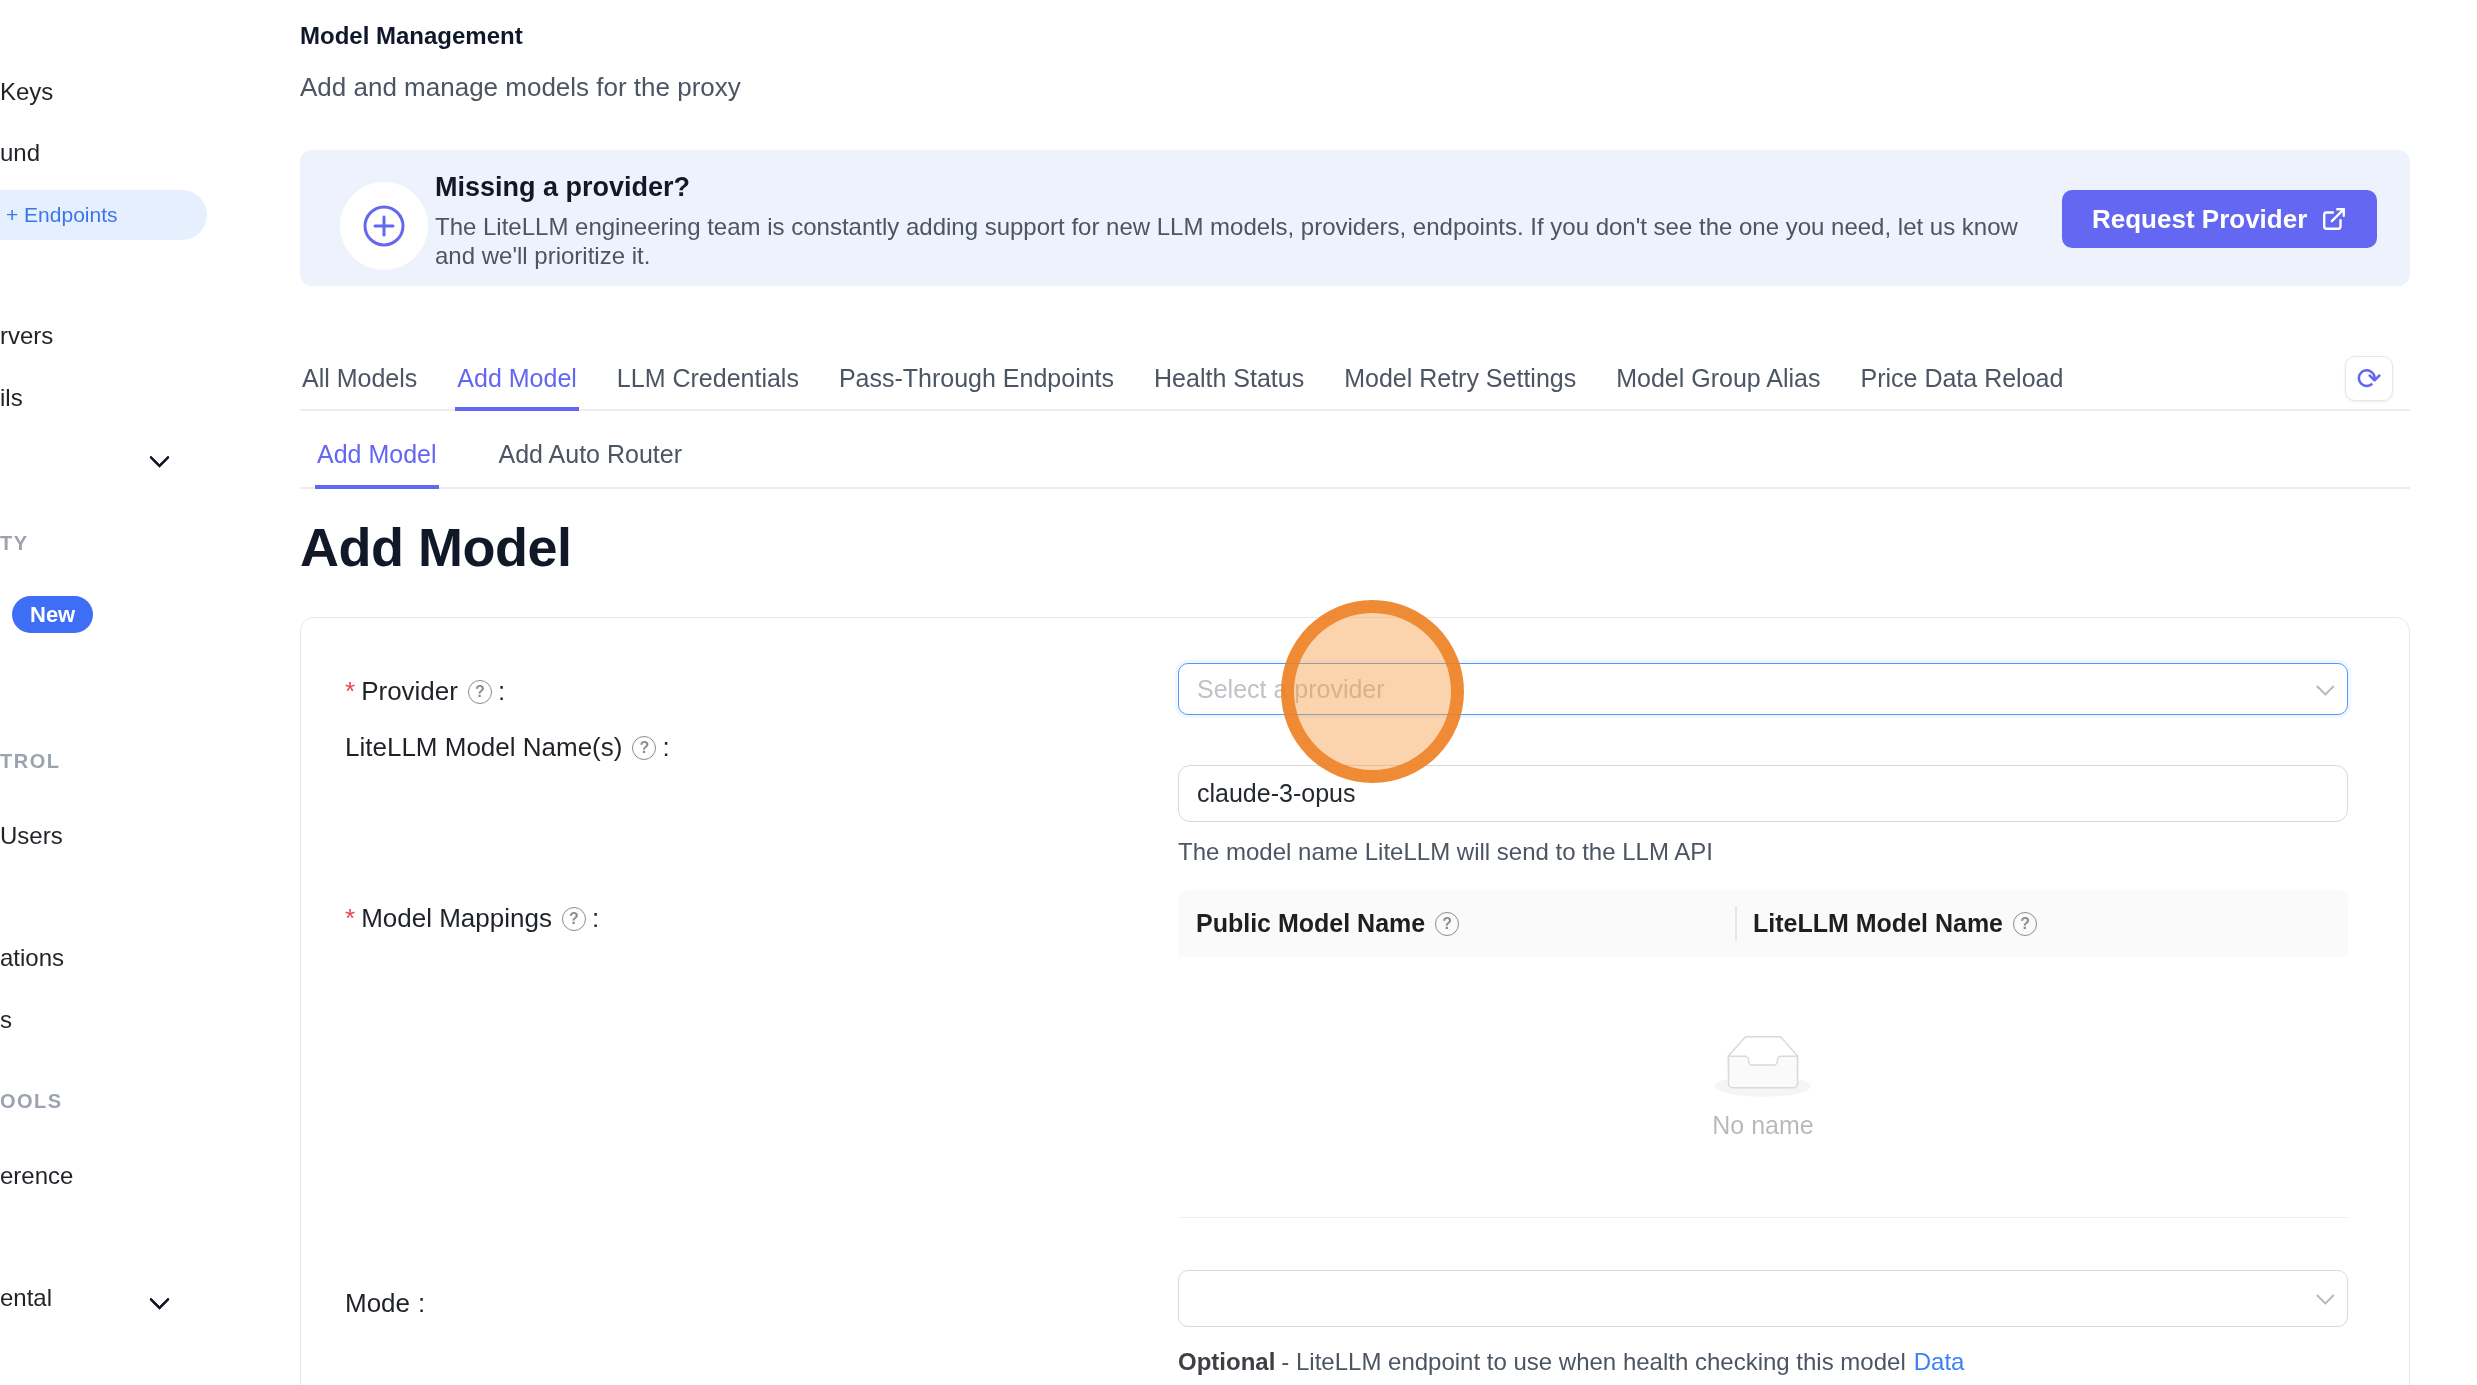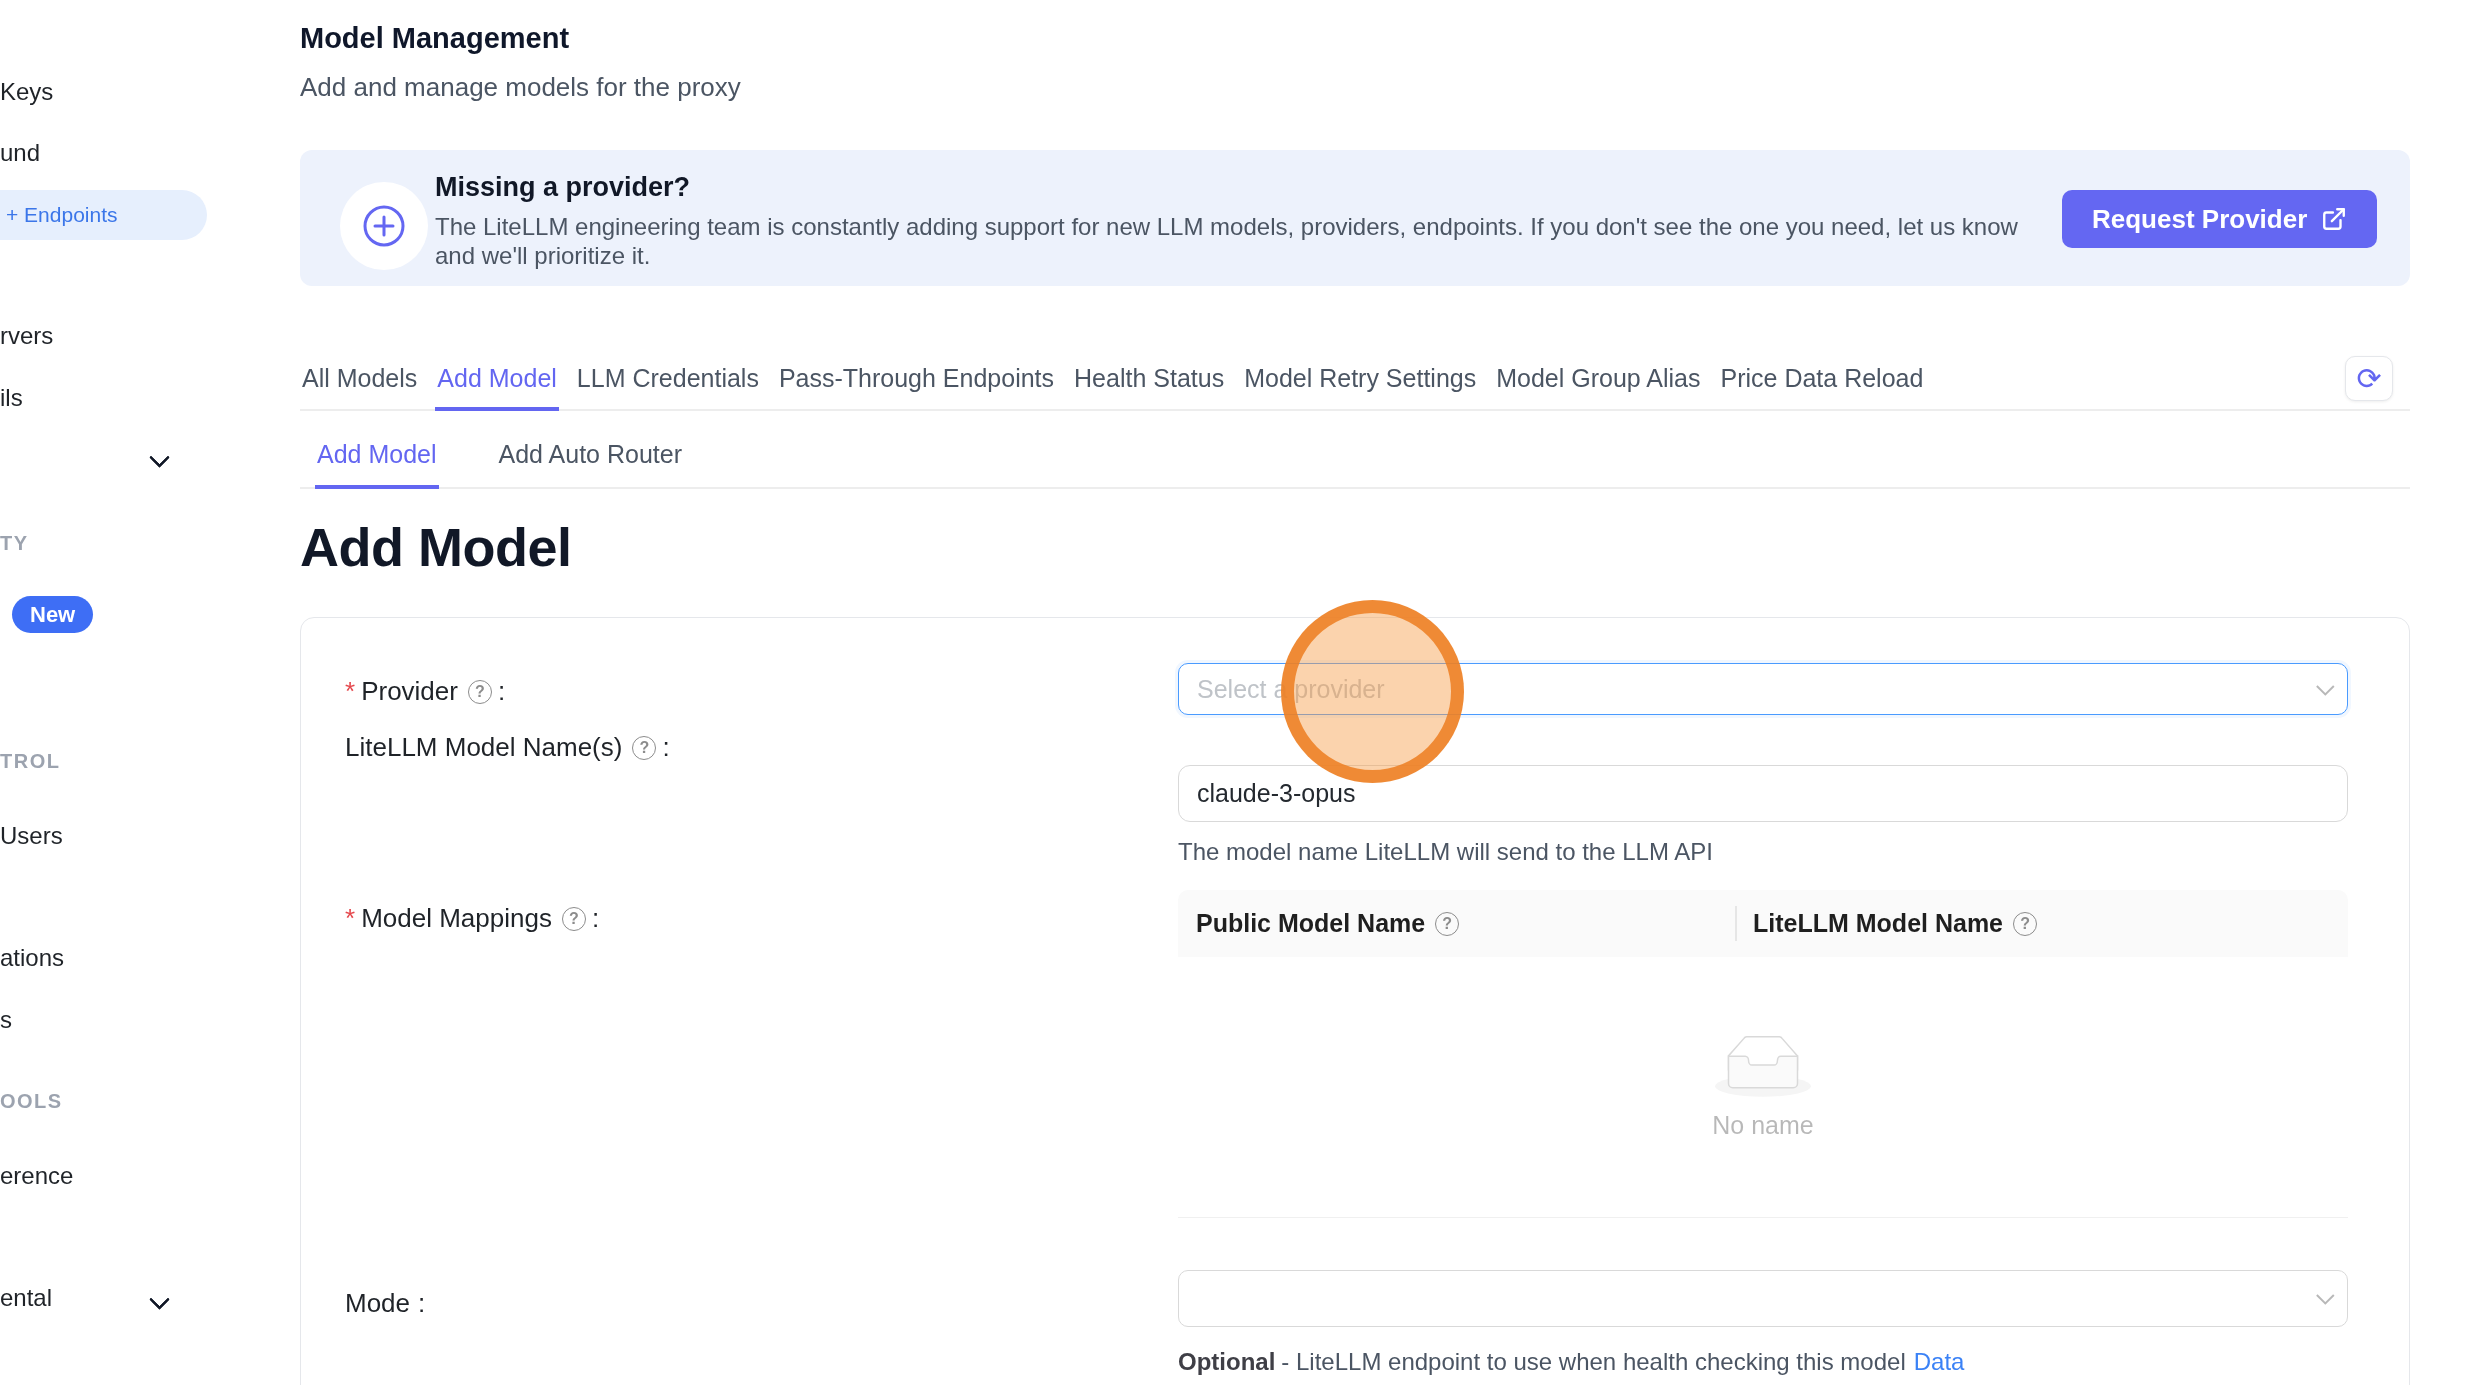--- a/index.html
+++ b/index.html
@@ -21,38 +21,38 @@
   }
   .new-badge {
     left: 12px; top: 596px; height: 37px; padding: 0 18px; border-radius: 19px;
     background: #3e6ef5; color: #fff; font-size: 22px; font-weight: 600;
     display: inline-flex; align-items: center;
   }
   .chev { width: 15px; height: 15px; border-right: 3.5px solid #111827; border-bottom: 3.5px solid #111827;
     transform: rotate(45deg); border-radius: 2px; }
 
   
-  .page-title { left: 300px; top: 22px; font-size: 29px; font-weight: 700; color: #0f172a; }
+  .page-title { left: 300px; top: 22px; font-size: 24px; font-weight: 700; color: #0f172a; }
   .page-sub { left: 300px; top: 72px; font-size: 26px; color: #4b5563; }
 
   
   .banner { left: 300px; top: 150px; width: 2110px; height: 136px; background: #edf2fc; border-radius: 12px; }
   .banner-icon-wrap { left: 340px; top: 182px; width: 88px; height: 88px; background: #fff; border-radius: 50%;
     display: flex; align-items: center; justify-content: center; }
   .banner-title { left: 435px; top: 172px; font-size: 27px; font-weight: 700; color: #111827; }
   .banner-body { left: 435px; top: 212px; width: 1590px; font-size: 24px; line-height: 29px; color: #4b5563; }
   .req-btn {
     left: 2062px; top: 190px; height: 58px; padding: 0 30px; border-radius: 10px;
     background: #6467f2; color: #fff; font-size: 26px; font-weight: 600;
     display: inline-flex; align-items: center; gap: 14px; border: none; cursor: pointer;
     font-family: inherit;
   }
 
   
-  .tabs-row { left: 300px; top: 362px; width: 2110px; height: 49px; display: flex; gap: 16px;
+  .tabs-row { left: 300px; top: 362px; width: 2110px; height: 49px; display: flex; gap: 36px;
     border-bottom: 2px solid #ededed; }
   .tab { font-size: 25px; color: #4b5563; font-weight: 500; white-space: nowrap; cursor: pointer; padding: 2px 2px 0 2px; }
   .tab.active { color: #6366f1; border-bottom: 4px solid #6366f1; margin-bottom: -2px; }
   .refresh-btn { left: 2345px; top: 356px; width: 48px; height: 45px; background: #fff;
     border: 1px solid #e5e7eb; border-radius: 10px; box-shadow: 0 1px 3px rgba(0,0,0,.07);
     display: flex; align-items: center; justify-content: center; cursor: pointer;
     color: #6366f1; font-size: 30px; line-height: 1; }
   .subtabs-row { left: 300px; top: 438px; width: 2110px; height: 51px; display: flex; gap: 58px;
     border-bottom: 2px solid #ededed; padding-left: 15px; }
 

